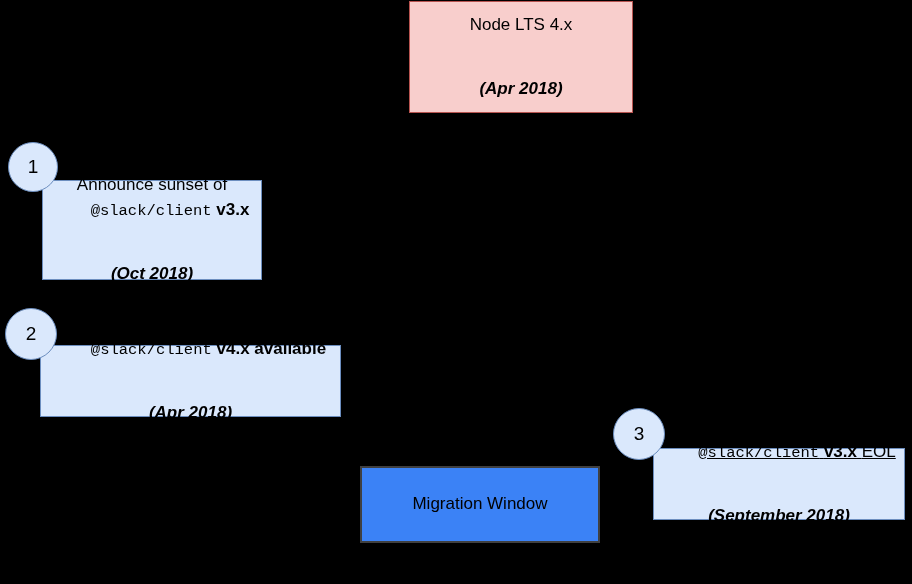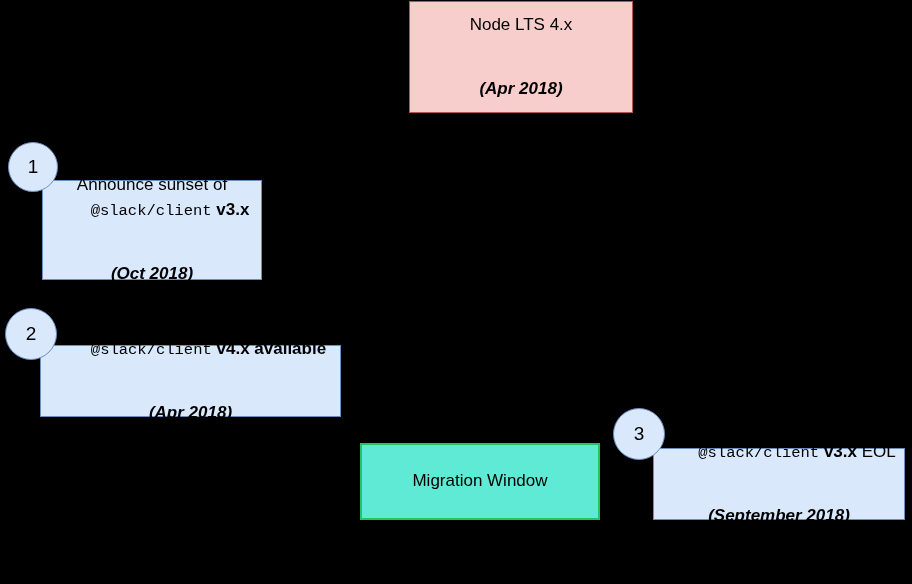--- a/index.html
+++ b/index.html
@@ -34,23 +34,24 @@
     background: #f8cecc;
     border: 1px solid #b85450;
     font-size: 17px;
   }
   .box-blue {
     background: #dae8fc;
     border: 1px solid #6c8ebf;
     font-size: 17px;
   }
   .box-orange {
-    background: #5eead4;
-    border: 2px solid #22c55e;
+    background: #3b82f6;
+    border: 2px solid #404040;
     font-size: 17px;
+    margin-top: 23px;
   }
   .mono {
     font-family: "Liberation Mono", "DejaVu Sans Mono", monospace;
     font-size: 15.5px;
     padding-left: 36px;
   }
   .bold { font-weight: bold; margin-top: 47px; }
   .ital { font-style: italic; font-weight: bold; margin-top: 40px; }
   .circle {
     position: absolute;
@@ -91,21 +92,21 @@
   </div>
 
   <div class="circle" style="left:5px; top:308px; width:52px; height:52px;">
     <span>2</span>
   </div>
 
   <div class="node box-orange" style="left:360px; top:443px; width:240px; height:77px;">
     <span class="line">Migration Window</span>
   </div>
 
-  <div class="node box-blue" style="left:653px; top:448px; width:252px; height:72px;">
+  <div class="node box-blue" style="left:653px; top:448px; width:252px; height:72px;text-decoration:underline;">
     <span class="line"><span class="mono">@slack/client</span><span>&nbsp;</span><span class="bold">v3.x</span><span>&nbsp;</span><span>EOL</span></span>
     <span class="line ital">(September 2018)</span>
   </div>
 
   <div class="circle" style="left:613px; top:408px; width:52px; height:52px;">
     <span>3</span>
   </div>
 
 </div>
 

